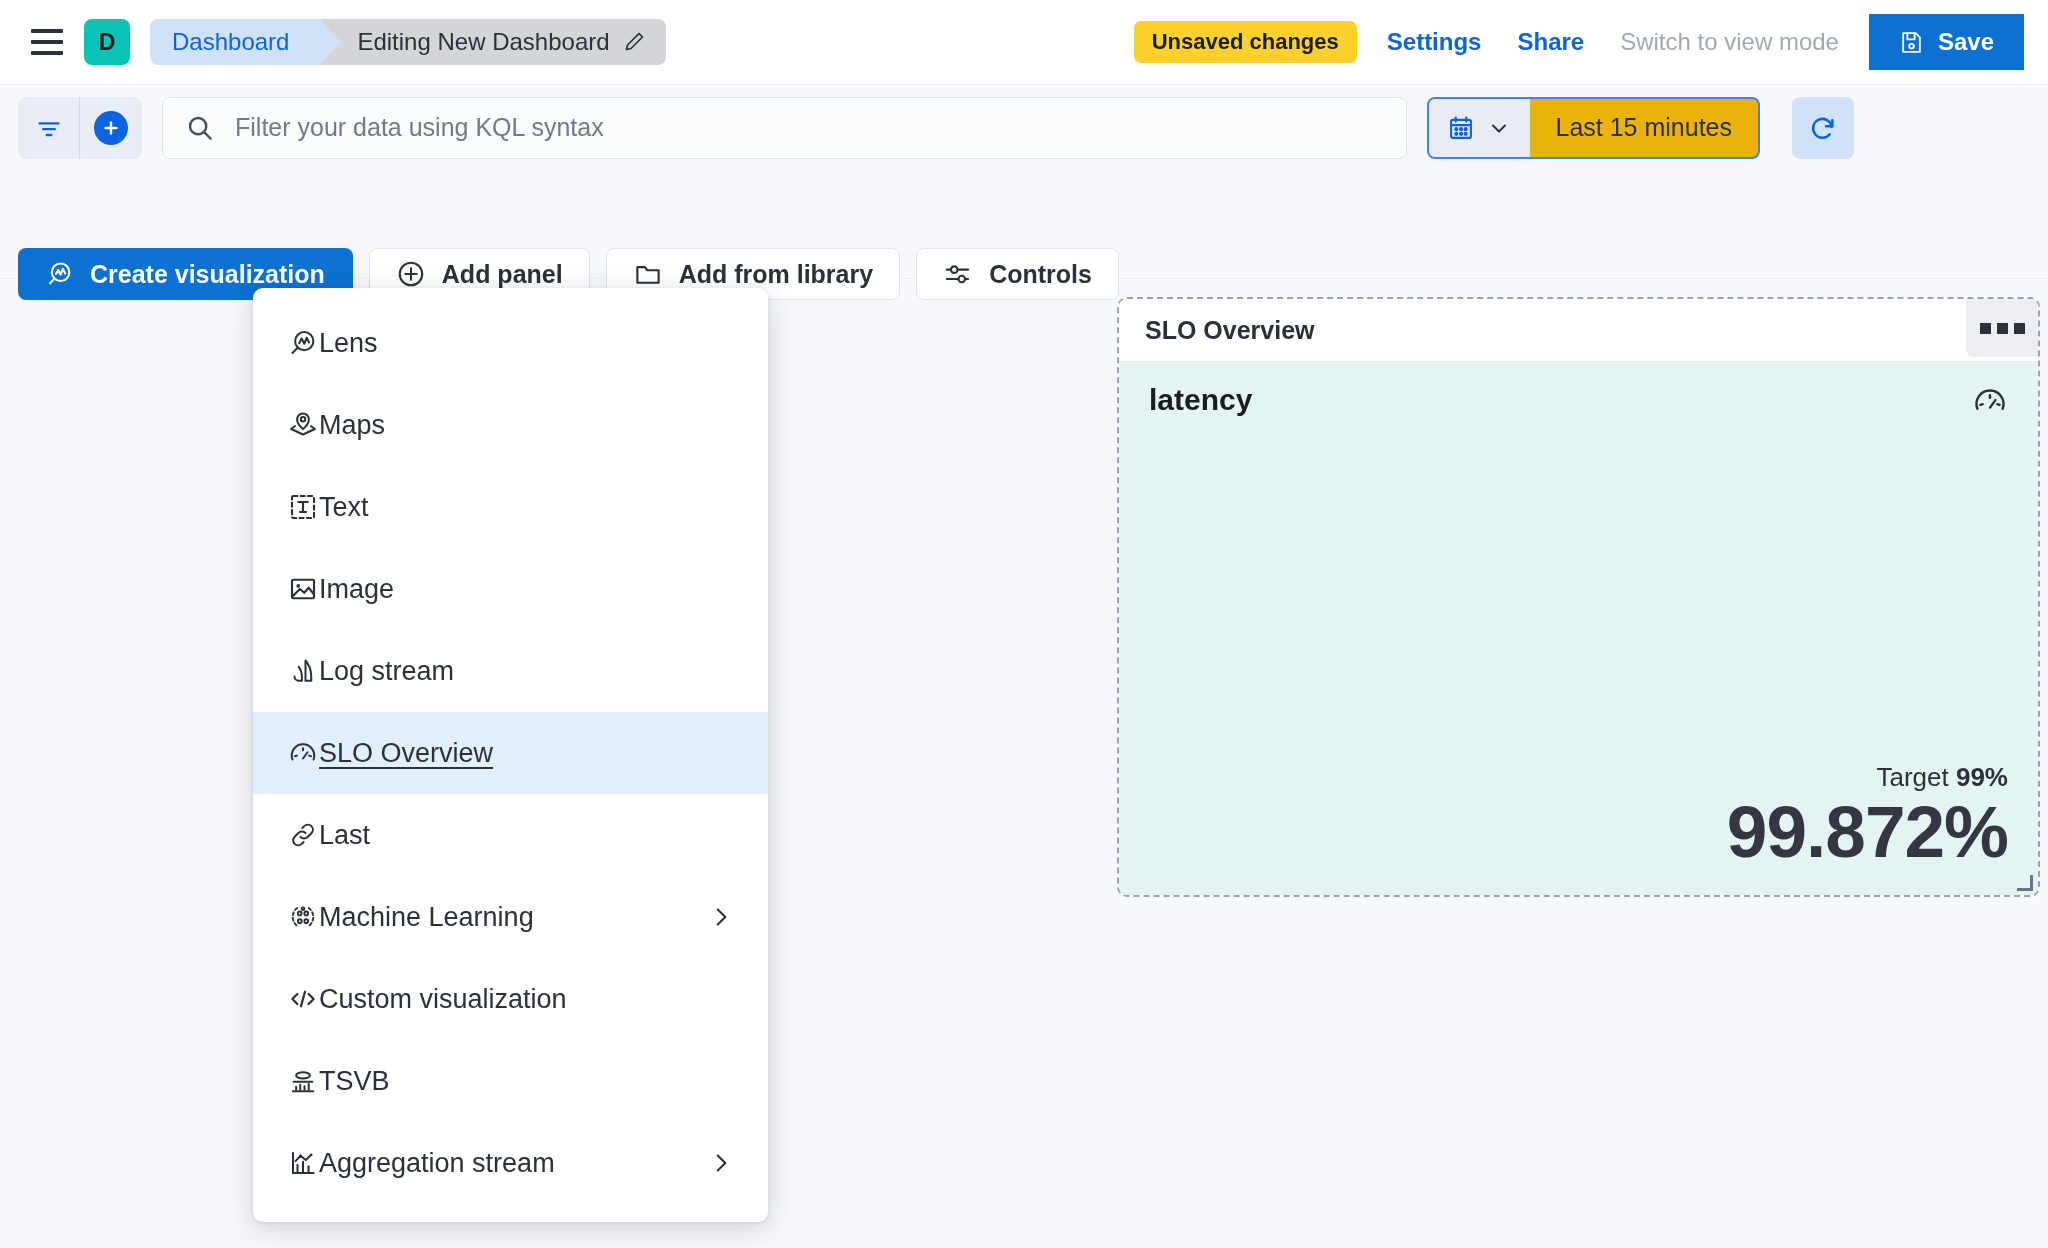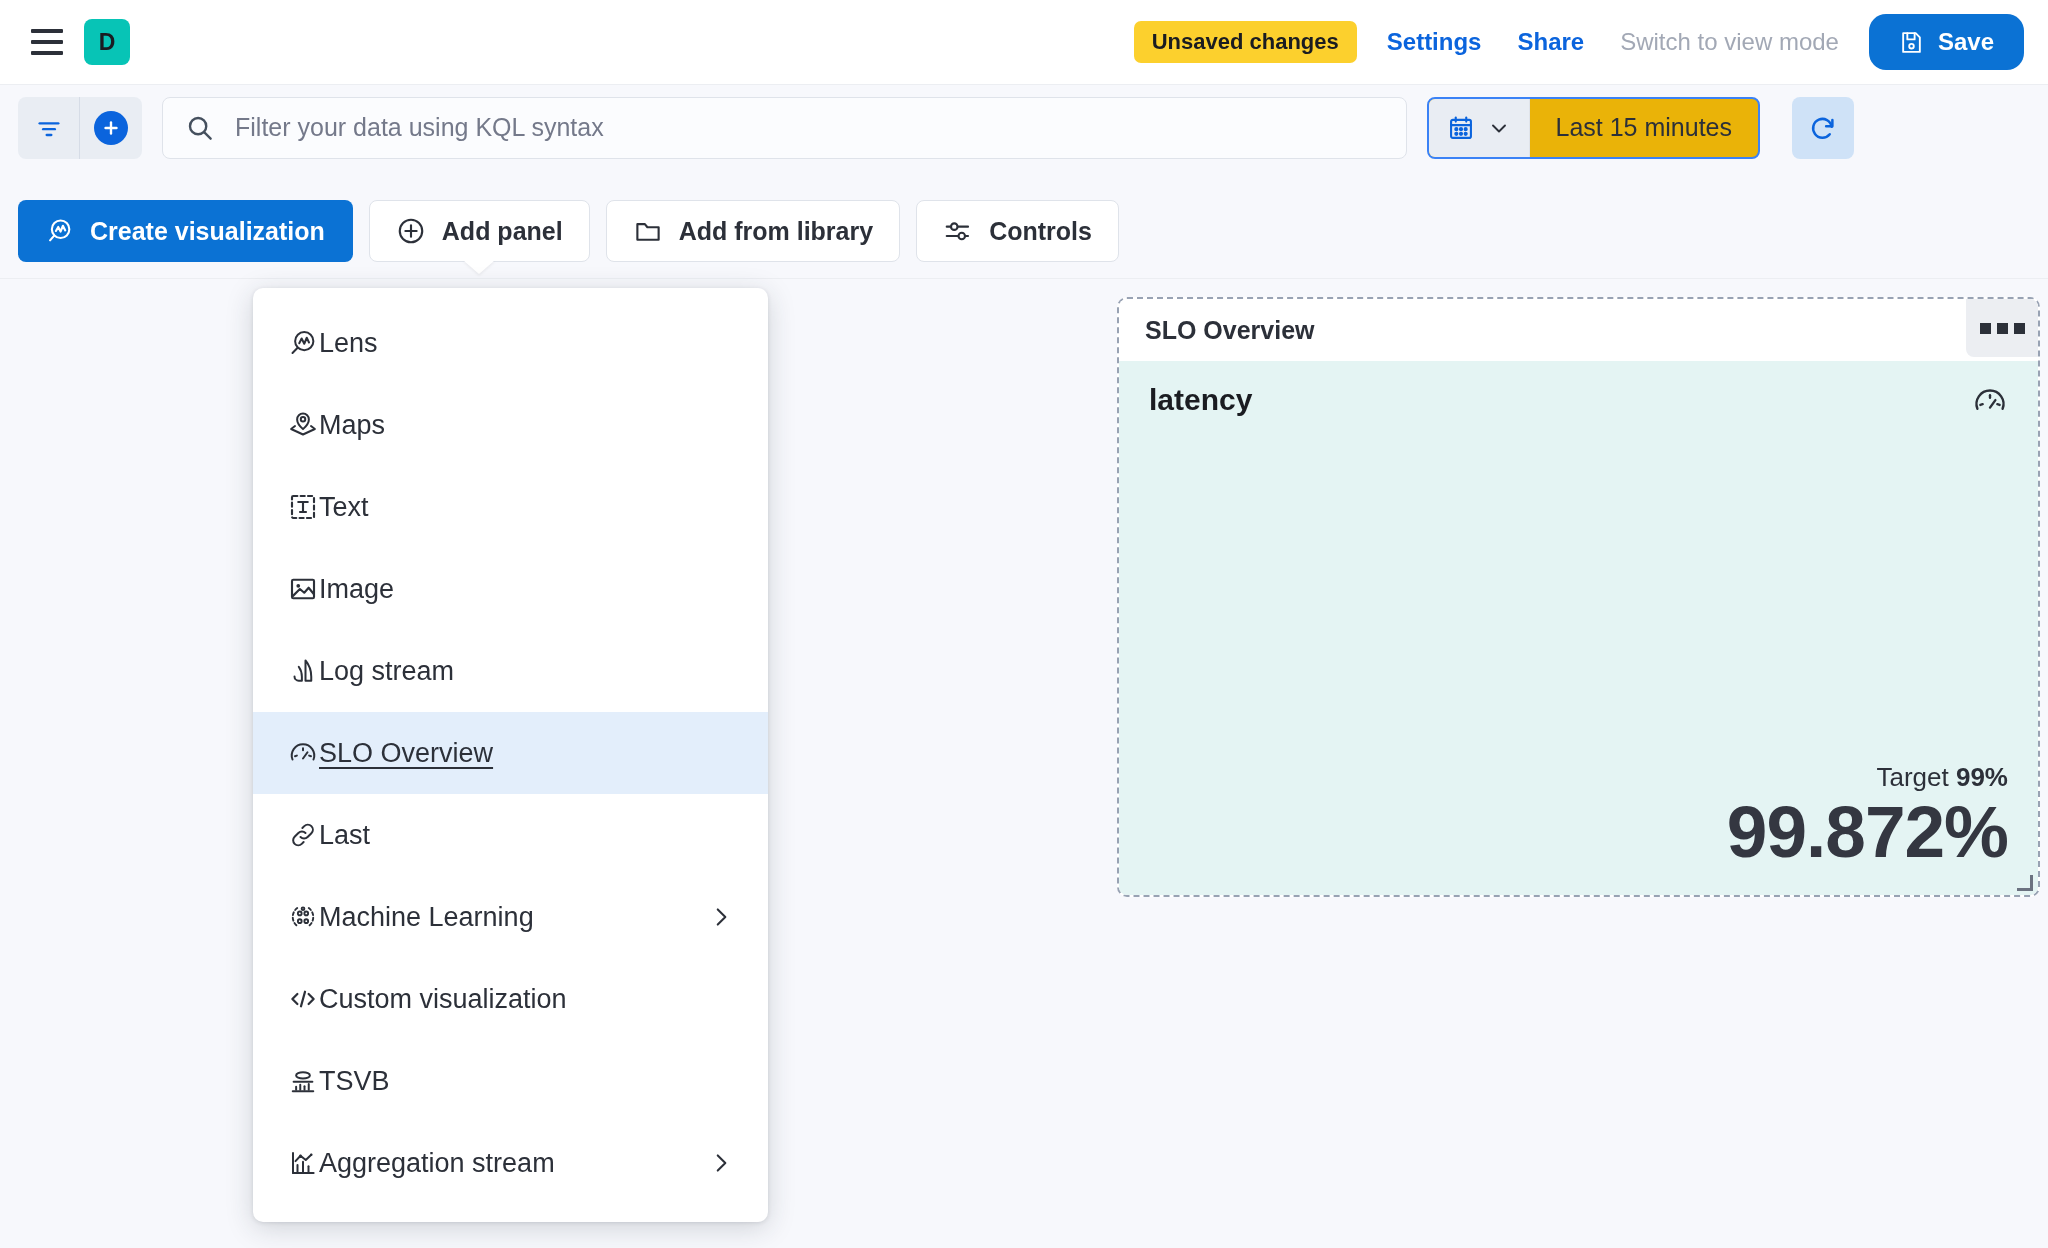--- a/index.html
+++ b/index.html
@@ -108,21 +108,21 @@
     white-space: nowrap;
   }
   .nav-link-muted { color: #a2a8b5; font-weight: 400; margin-right: 30px; }
   .save-btn {
     background: #0b72d4;
     color: #ffffff;
     font-size: 24px;
     font-weight: 700;
     padding: 14px 30px;
     border: none;
-    border-radius: 17px;
+    border-radius: 0;
     display: flex; align-items: center; gap: 14px;
     cursor: pointer;
     font-family: "Liberation Sans", sans-serif;
   }
 
   
   .querybar {
     position: absolute;
     top: 85px; left: 0;
     width: 1872px; height: 85px;
@@ -204,33 +204,34 @@
   
   .toolbar {
     position: absolute;
     top: 200px; left: 18px;
     display: flex;
     align-items: center;
     gap: 16px;
     z-index: 30;
   }
   .tb-btn {
-    height: 62px;
+    height: 52px;
     display: flex; align-items: center;
     gap: 16px;
     padding: 0 26px;
     border-radius: 8px;
     font-size: 25px;
     font-weight: 700;
     cursor: pointer;
     background: #ffffff;
     border: 1px solid #dfe3ea;
     color: #2c3039;
     font-family: "Liberation Sans", sans-serif;
     white-space: nowrap;
+    margin-top: 48px;
   }
   .tb-btn-primary {
     background: #0b72d4;
     color: #ffffff;
     border: none;
     padding: 0 28px;
   }
   .tb-btn-addpanel { position: relative; }
   .tb-btn-addpanel::after {
     content: "";
@@ -384,20 +385,33 @@
 <div class="topnav">
 
   <div class="hamburger">
     <span></span>
     <span></span>
     <span></span>
   </div>
 
   <div class="space-avatar">D</div>
 
+  <div class="breadcrumbs">
+    <div class="crumb crumb-first">
+      <span>Dashboard</span>
+    </div>
+    <div class="crumb crumb-second">
+      <span>Editing New Dashboard</span>
+      <span class="pencil-icon">
+        <svg width="24" height="24" viewBox="0 0 24 24" fill="none" stroke="#2c3039" stroke-width="1.7" stroke-linecap="round" stroke-linejoin="round">
+          <path d="M17 3.5 20.5 7 9 18.5 4.5 19.5 5.5 15z"></path>
+        </svg>
+      </span>
+    </div>
+  </div>
 
   <div class="topnav-right">
     <div class="unsaved-badge">Unsaved changes</div>
     <div class="nav-link">Settings</div>
     <div class="nav-link">Share</div>
     <div class="nav-link nav-link-muted">Switch to view mode</div>
     <button class="save-btn">
       <span style="display:flex;align-items:center;">
         <svg width="25" height="25" viewBox="0 0 24 24" fill="none" stroke="#ffffff" stroke-width="1.8" stroke-linecap="round" stroke-linejoin="round">
           <path d="M4 3h12l4 4v14H4z"></path>

